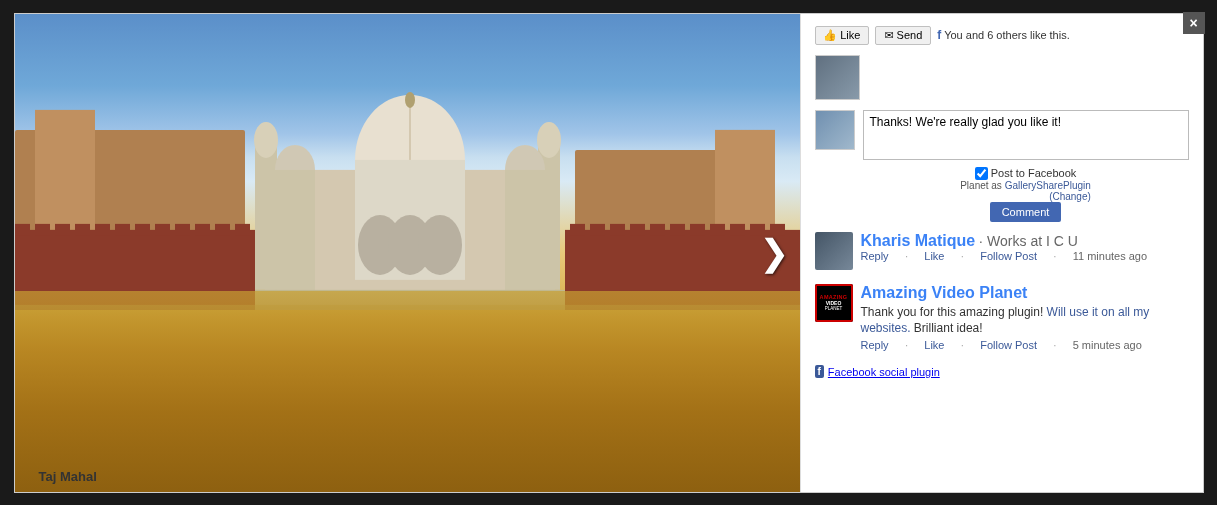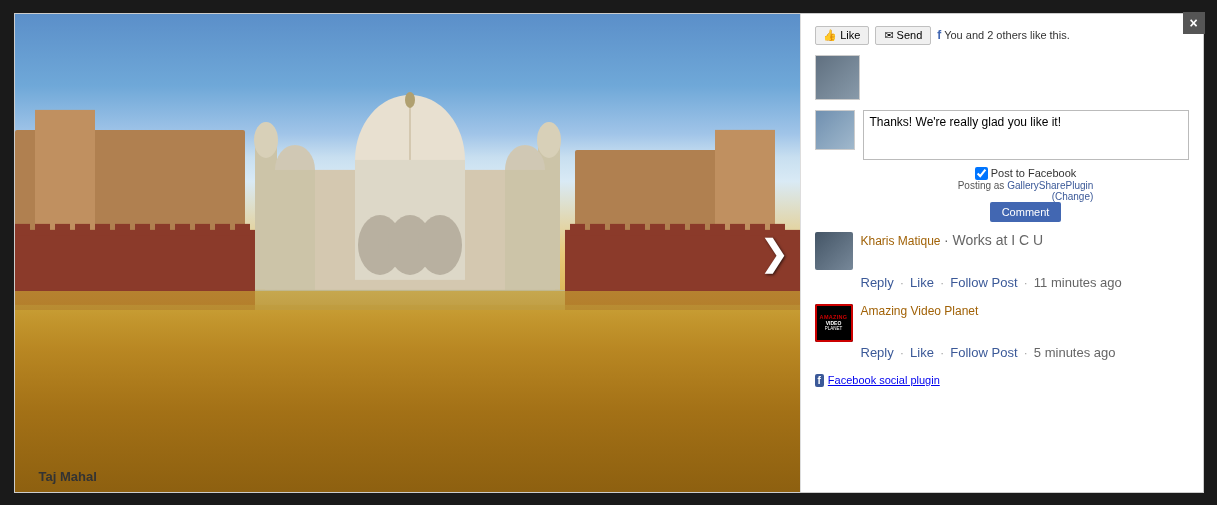--- a/index.html
+++ b/index.html
@@ -234,47 +234,46 @@
     }
     .avatar-2 {
       background: #1a1a2e;
       display: flex;
       flex-direction: column;
       align-items: center;
       justify-content: center;
     }
     .comment-content {}
     .commenter-name {
-      font-weight: normal;
-      font-size: 12px;
-      color: #a16207;
+      font-weight: bold;
+      font-size: 16px;
+      color: #3b82f6;
       text-decoration: none;
     }
     .commenter-meta {
       font-size: 14px;
       color: #666;
       margin-top: 12px;
     }
     .comment-text {
       font-size: 12px;
       color: #333;
       margin: 2px 0;
       line-height: 1.4;
     }
     .comment-text a {
       color: #3b5998;
       text-decoration: none;
     }
     .comment-actions {
       display: flex;
-      gap: 6px;
-      font-size: 13px;
+      gap: 16px;
+      font-size: 11px;
       color: #666;
       align-items: center;
-      margin-top: 27px;
     }
     .comment-actions a {
       color: #3b5998;
       text-decoration: none;
     }
     .comment-actions span.sep {
       color: #aaa;
     }
     .fb-social-plugin {
       margin-top: 8px;
@@ -441,41 +440,41 @@
         <button class="like-btn">
           <span class="thumb">👍</span>
           <span>Like</span>
         </button>
         <button class="send-btn">
           <span class="send-icon">✉</span>
           <span>Send</span>
         </button>
         <span class="likes-info">
           <span class="fb-icon">f</span>
-          <span>You and 2 others like this.</span>
+          <span>You and 6 others like this.</span>
         </span>
       </div>
 
       <div class="user-thumb">
         <div class="user-thumb-img"></div>
       </div>
 
       <div class="comment-area-wrapper">
         <div class="comment-thumb">
           <div style="width:100%;height:100%;background:linear-gradient(135deg,#7090b0,#a0b8cc);"></div>
         </div>
         <div class="comment-input-area">
           <textarea class="comment-textarea" style="">Thanks! We're really glad you like it!</textarea>
           <div class="comment-footer">
             <label class="post-to-fb">
               <input type="checkbox" checked="" style="">
               <span>Post to Facebook</span>
             </label>
             <div class="posting-as">
-              <span>Posting as</span>
+              <span>Planet as</span>
               <a href="#">GallerySharePlugin</a><br>
               <a href="#">(Change)</a>
             </div>
             <button class="comment-btn">Comment</button>
           </div>
         </div>
       </div>
 
       <div class="comments-list">
 
@@ -501,20 +500,23 @@
         <div class="comment-item">
           <div class="commenter-avatar avatar-2">
             <div class="amazing-video-badge">
               <span class="amazing-text">AMAZING</span>
               <span class="video-text">VIDEO</span>
               <span class="planet-text">PLANET</span>
             </div>
           </div>
           <div class="comment-content">
             <a href="#" class="commenter-name">Amazing Video Planet</a>
+            <div class="comment-text">
+              Thank you for this amazing plugin! <a href="#">Will use it on all my websites.</a> Brilliant idea!
+            </div>
             <div class="comment-actions">
               <a href="#">Reply</a>
               <span class="sep">·</span>
               <a href="#">Like</a>
               <span class="sep">·</span>
               <a href="#">Follow Post</a>
               <span class="sep">·</span>
               <span>5 minutes ago</span>
             </div>
           </div>

